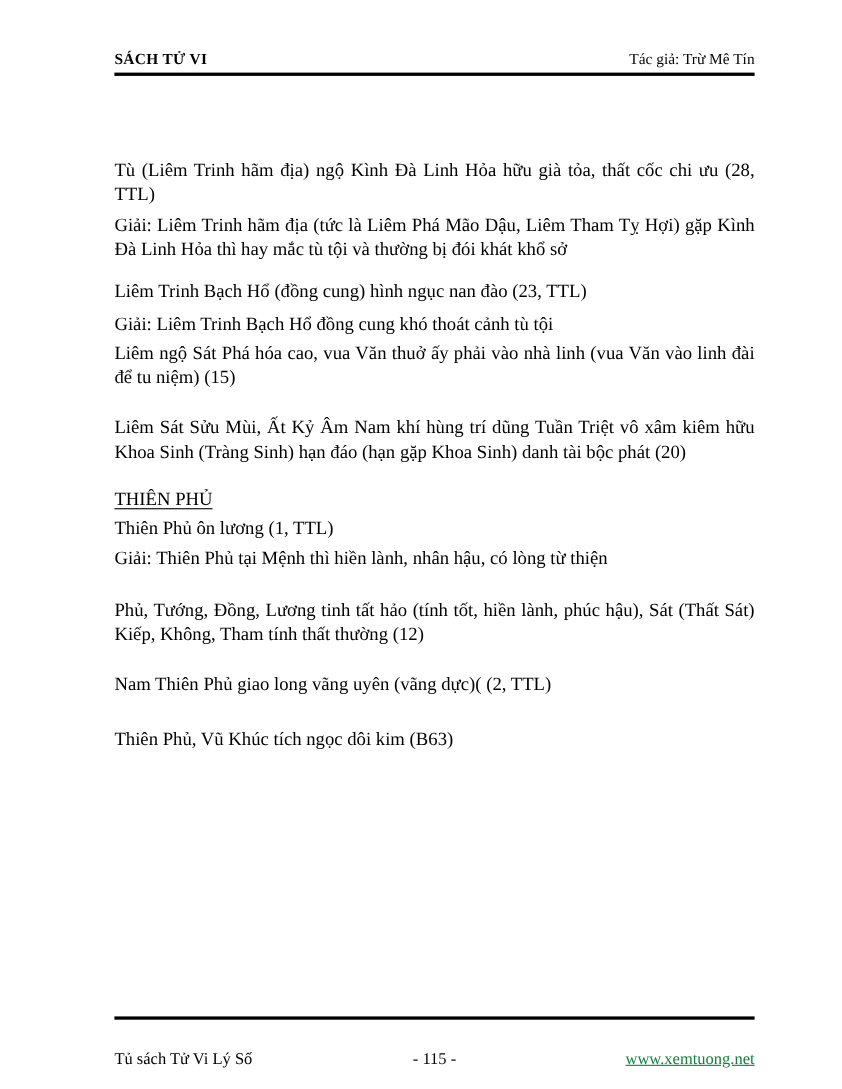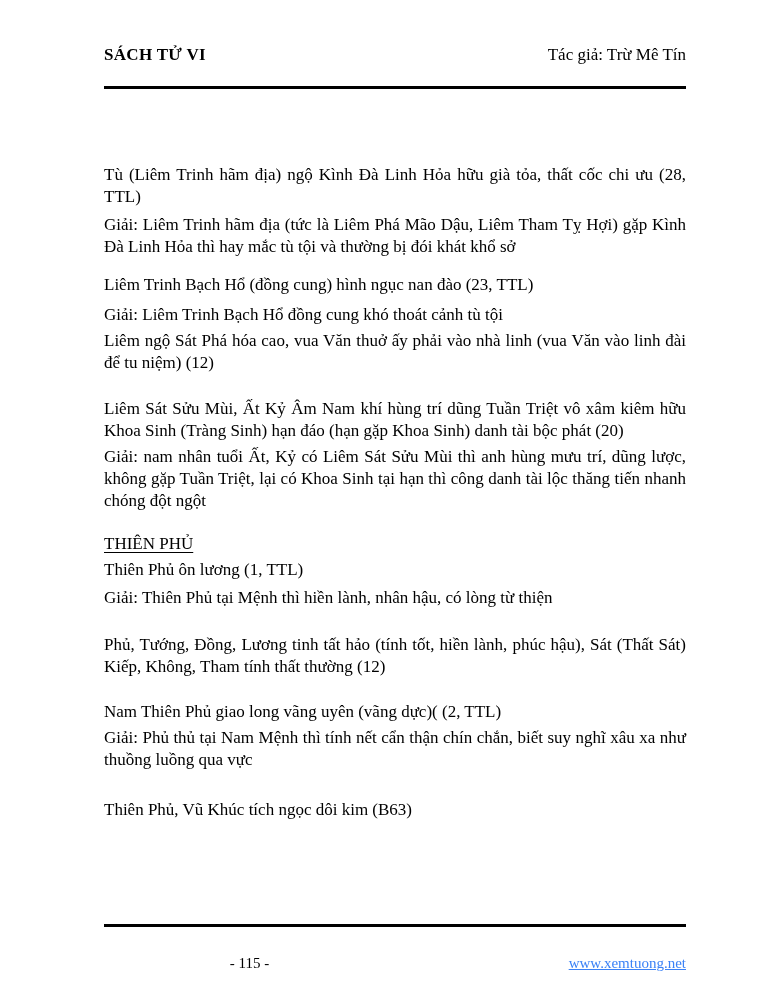--- a/index.html
+++ b/index.html
@@ -21,23 +21,23 @@
     left: 104px;
     right: 79px;
     top: 0;
   }
   
   .page-header {
     display: flex;
     justify-content: space-between;
     align-items: flex-end;
     padding-top: 44px;
-    padding-bottom: 20px;
+    padding-bottom: 0;
     border-bottom: 3px solid #000000;
-    font-size: 17px;
+    font-size: 14px;
     line-height: 22px;
   }
   .book-title { font-weight: bold; letter-spacing: 0.3px; }
   .author { font-weight: normal; }
   
   .body-text {
     margin-top: 75px;
     font-size: 17px;
     line-height: 22px;
   }
@@ -70,21 +70,21 @@
     display: flex;
     justify-content: space-between;
     align-items: baseline;
     font-size: 15px;
     line-height: 20px;
   }
   .footer-left   { flex: 1; text-align: left; }
   .footer-center { flex: 1; text-align: center; margin-top: 22px; }
   .footer-right  { flex: 1; text-align: right; }
   .website-link {
-    color: #3b82f6;
+    color: #15803d;
     text-decoration: underline;
     cursor: pointer;
   }
 </style>
 </head>
 <body>
 
 <div class="page">
 
   <div class="content">
@@ -92,34 +92,33 @@
     <div class="page-header">
       <span class="book-title">SÁCH TỬ VI</span>
       <span class="author">Tác giả: Trừ Mê Tín</span>
     </div>
 
     <div class="body-text">
       <p>Tù (Liêm Trinh hãm địa) ngộ Kình Đà Linh Hỏa hữu già tỏa, thất cốc chi ưu  (28, TTL)</p>
       <p class="mt6">Giải: Liêm Trinh hãm địa (tức là Liêm Phá Mão Dậu, Liêm Tham Tỵ Hợi) gặp Kình Đà Linh Hỏa thì hay mắc tù tội và thường bị đói khát khổ sở</p>
       <p class="mt16">Liêm Trinh Bạch Hổ (đồng cung) hình ngục nan đào  (23, TTL)</p>
       <p class="mt8">Giải: Liêm Trinh Bạch Hổ đồng cung khó thoát cảnh tù tội</p>
-      <p class="mt4">Liêm ngộ Sát Phá hóa cao, vua Văn thuở ấy phải vào nhà linh (vua Văn vào linh đài để tu niệm) (12)</p>
+      <p class="mt4">Liêm ngộ Sát Phá hóa cao, vua Văn thuở ấy phải vào nhà linh (vua Văn vào linh đài để tu niệm) (15)</p>
       <p class="mt24">Liêm Sát Sửu Mùi, Ất Kỷ Âm Nam khí hùng trí dũng  Tuần Triệt vô xâm kiêm hữu Khoa Sinh (Tràng Sinh) hạn đáo (hạn gặp Khoa Sinh) danh tài bộc phát (20)</p>
-      <p class="mt4">Giải: nam nhân tuổi Ất, Kỷ có Liêm Sát Sửu Mùi thì anh hùng mưu trí, dũng lược, không gặp Tuần Triệt, lại có Khoa Sinh tại hạn thì công danh tài lộc thăng tiến nhanh chóng đột ngột</p>
       <p class="mt21 heading">THIÊN PHỦ</p>
       <p class="mt4">Thiên Phủ ôn lương (1, TTL)</p>
       <p class="mt6">Giải: Thiên Phủ tại Mệnh thì hiền lành, nhân hậu, có lòng từ thiện</p>
       <p class="mt25">Phủ, Tướng, Đồng, Lương tinh tất hảo (tính tốt, hiền lành, phúc hậu), Sát (Thất Sát) Kiếp, Không, Tham tính thất thường (12)</p>
       <p class="mt23">Nam Thiên Phủ giao long vãng uyên (vãng dực)( (2, TTL)</p>
-      <p class="mt4">Giải: Phủ thủ tại Nam Mệnh thì tính nết cẩn thận chín chắn, biết suy nghĩ xâu xa như thuồng luồng qua vực</p>
       <p class="mt28">Thiên Phủ, Vũ Khúc tích ngọc dôi kim  (B63)</p>
     </div>
 
   </div>
 
   <div class="page-footer">
+    <span class="footer-left">Tủ sách Tử Vi Lý Số</span>
     <span class="footer-center">- 115 -</span>
     <span class="footer-right">
       <a class="website-link">www.xemtuong.net</a>
     </span>
   </div>
 
 </div>
 
 </body></html>

